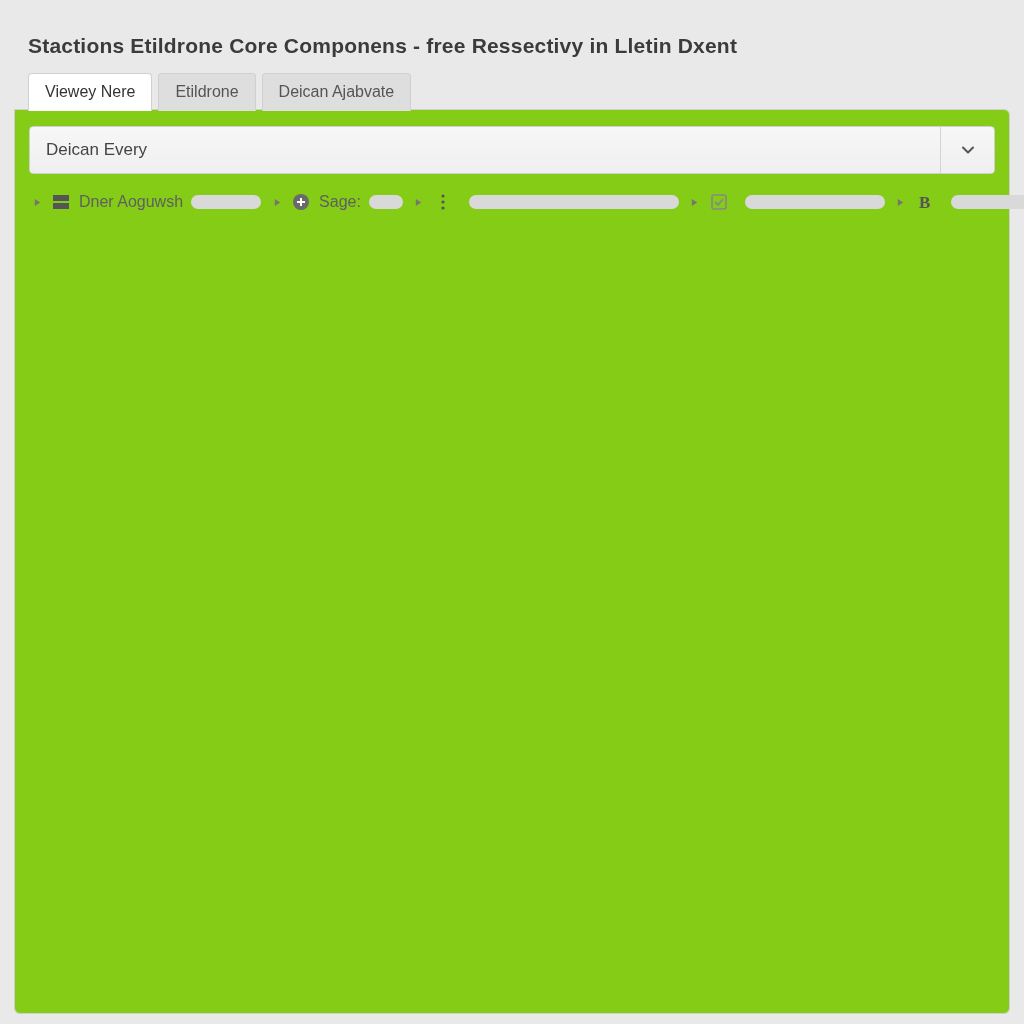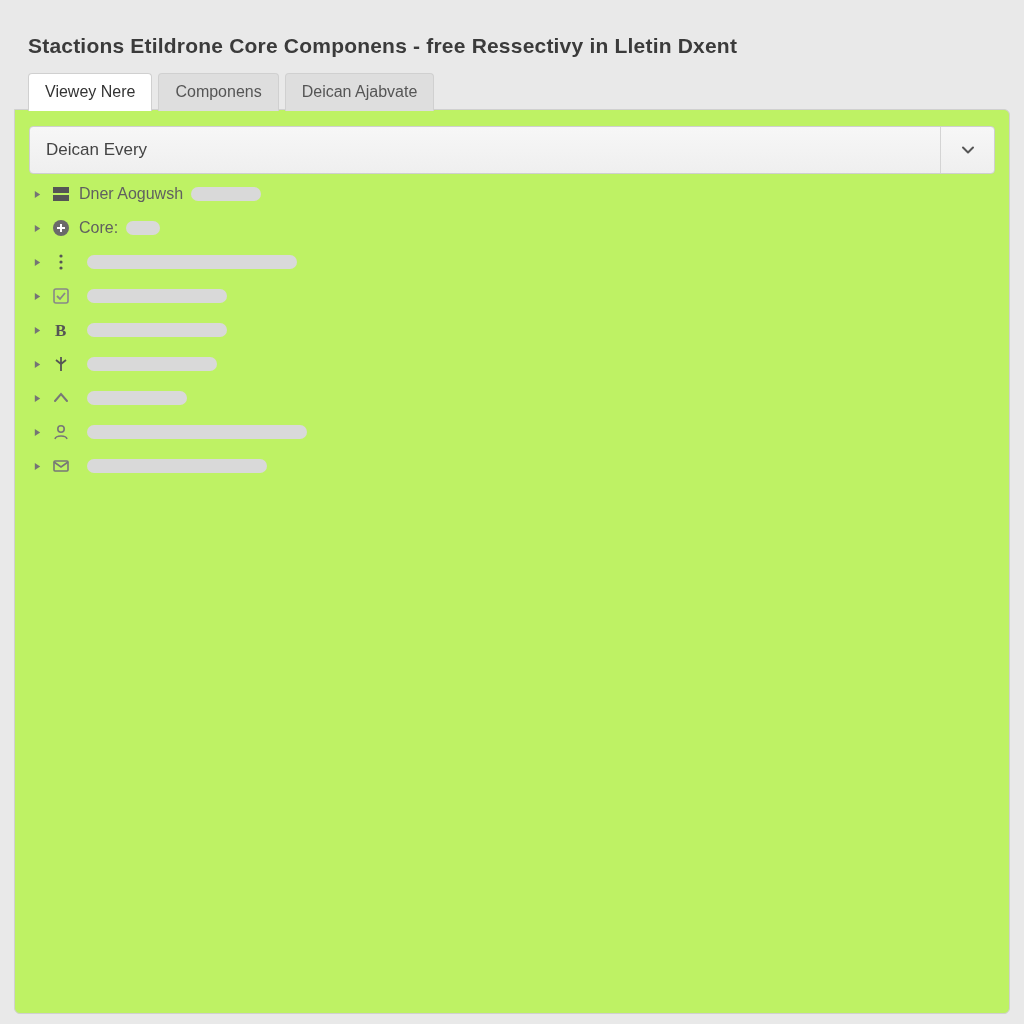--- a/index.html
+++ b/index.html
@@ -39,21 +39,21 @@
     position: relative;
     top: 1px;
   }
   .tab.active {
     background: #ffffff;
     color: #333;
     border-color: #d0d0d0;
     font-weight: 500;
   }
   .panel {
-    background: #bef264;
+    background: #84cc16;
     border: 1px solid #d0d0d0;
     border-radius: 0 6px 6px 6px;
     min-height: 905px;
     margin-top: -1px;
     padding: 16px 14px;
   }
   .combo {
     display: flex;
     align-items: center;
     justify-content: space-between;
@@ -67,23 +67,23 @@
     color: #444;
   }
   .combo .chev-box {
     width: 54px; height: 100%;
     border-left: 1px solid #d4d4d4;
     display: flex; align-items: center; justify-content: center;
   }
   .combo .chev-box svg { width: 20px; height: 20px; }
 
   .tree {
-    margin-top: 8px;
-    display: flex;
-    flex-direction: column;
+    margin-top: 16px;
+    display: flex;
+    flex-direction: row;
     gap: 10px;
     padding-left: 2px;
   }
   .tree-row {
     display: flex;
     align-items: center;
     gap: 8px;
     height: 24px;
     cursor: pointer;
     color: #555;
@@ -116,21 +116,21 @@
 </style>
 </head>
 <body>
 
 <div class="page">
 
   <div class="title">Stactions Etildrone Core Componens - free Ressectivy in Lletin Dxent</div>
 
   <div class="tabs">
     <div class="tab active">Viewey Nere</div>
-    <div class="tab">Componens</div>
+    <div class="tab">Etildrone</div>
     <div class="tab">Deican Ajabvate</div>
   </div>
 
   <div class="panel">
 
     <div class="combo">
       <span>Deican Every</span>
       <span class="chev-box">
         <svg viewBox="0 0 24 24" fill="none" stroke="#555" stroke-width="2.4" stroke-linecap="round" stroke-linejoin="round">
             <polyline points="6 9 12 15 18 9"></polyline>
@@ -161,21 +161,21 @@
             <svg viewBox="0 0 10 10">
               <polygon points="2,1 8,5 2,9"></polygon>
             </svg>
           </span>
         <span class="ico">
           <svg viewBox="0 0 20 20">
               <circle cx="10" cy="10" r="8" fill="#6a6a6a"></circle>
               <path d="M10 6v8M6 10h8" stroke="#fff" stroke-width="2"></path>
             </svg>
         </span>
-        <span class="lbl">Core:</span>
+        <span class="lbl">Sage:</span>
         <span class="blur-bar" style="width: 34px;"></span>
       </div>
 
       <div class="tree-row">
         <span class="tri">
             <svg viewBox="0 0 10 10">
               <polygon points="2,1 8,5 2,9"></polygon>
             </svg>
           </span>
         <span class="ico">

